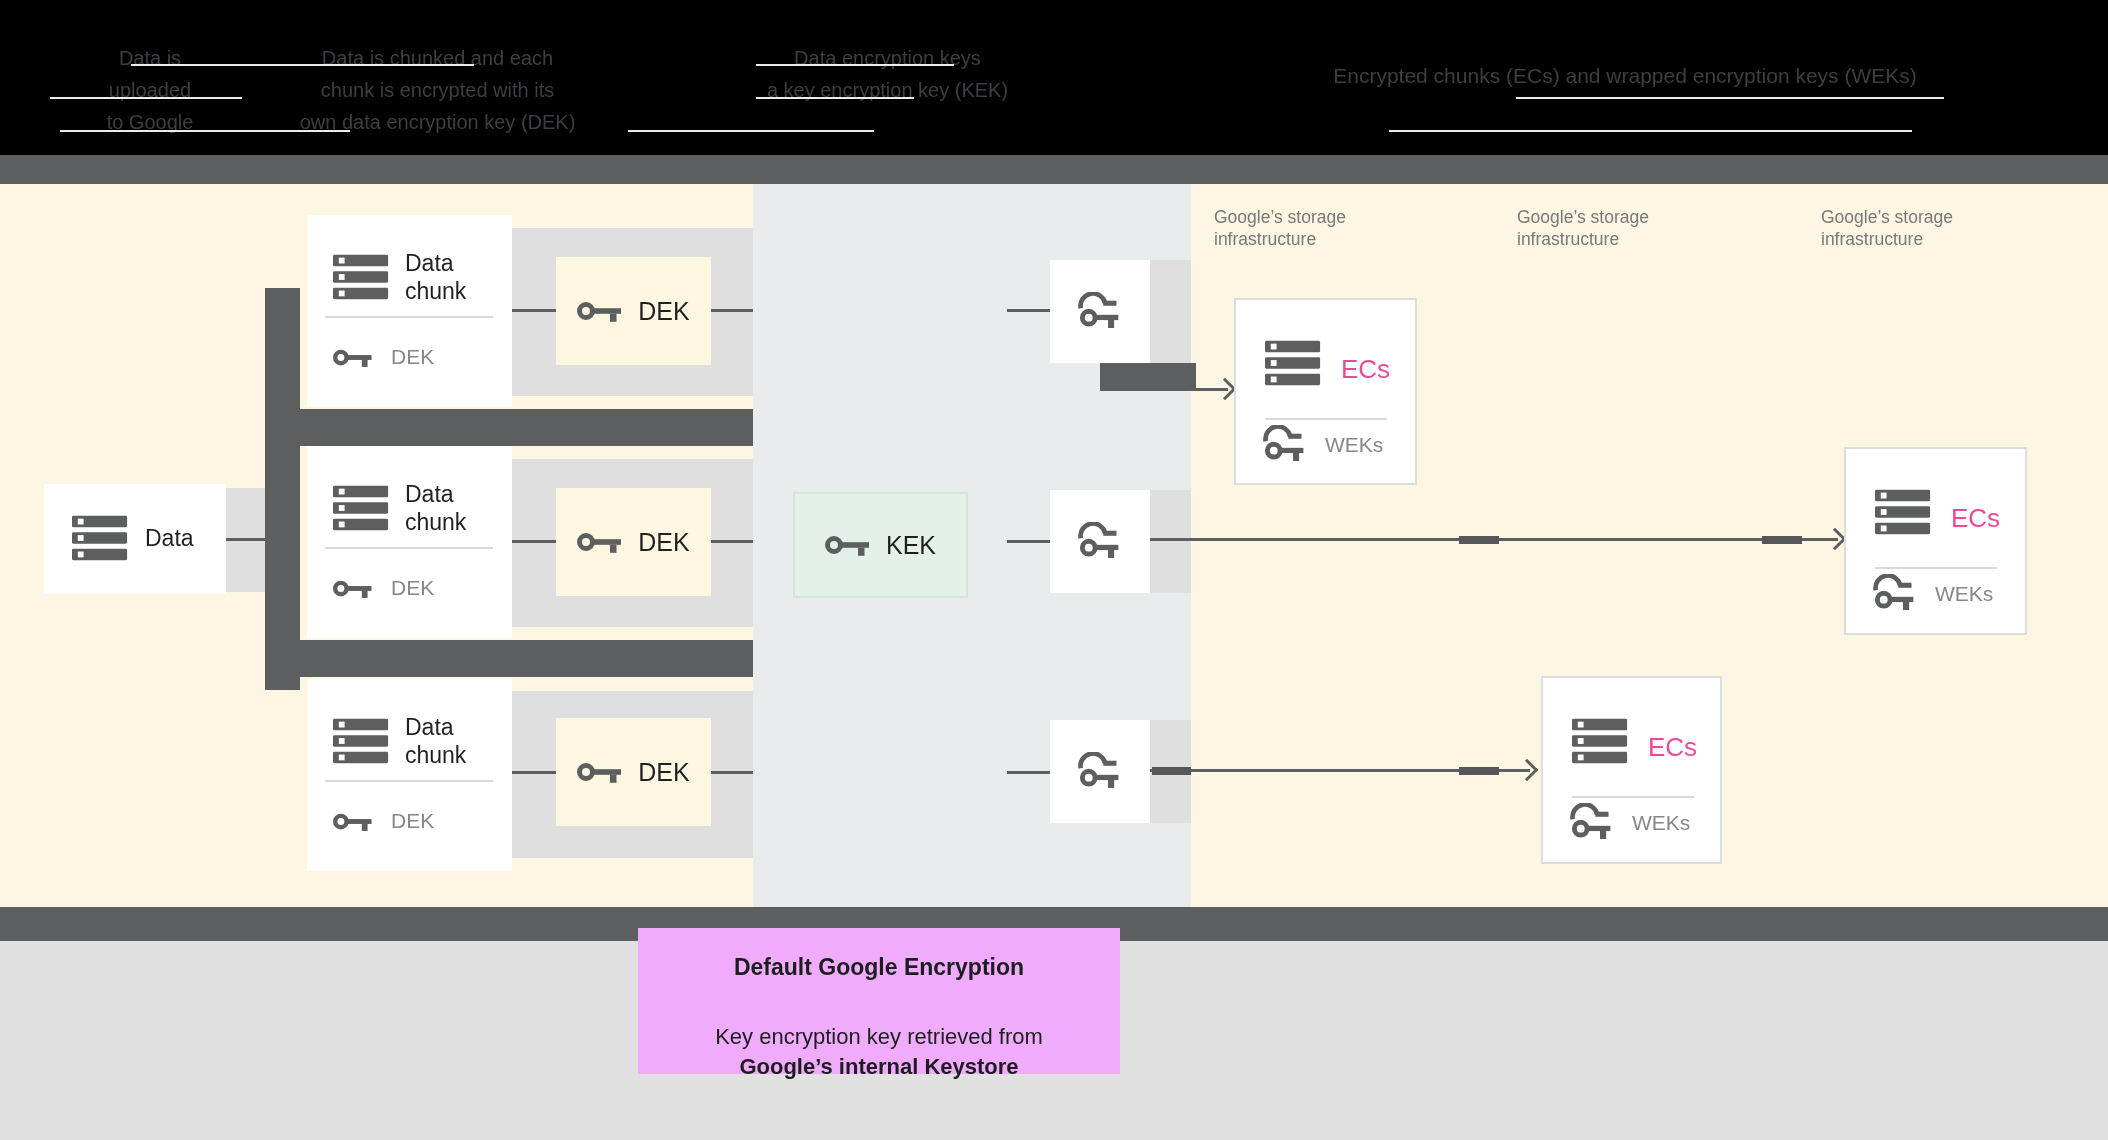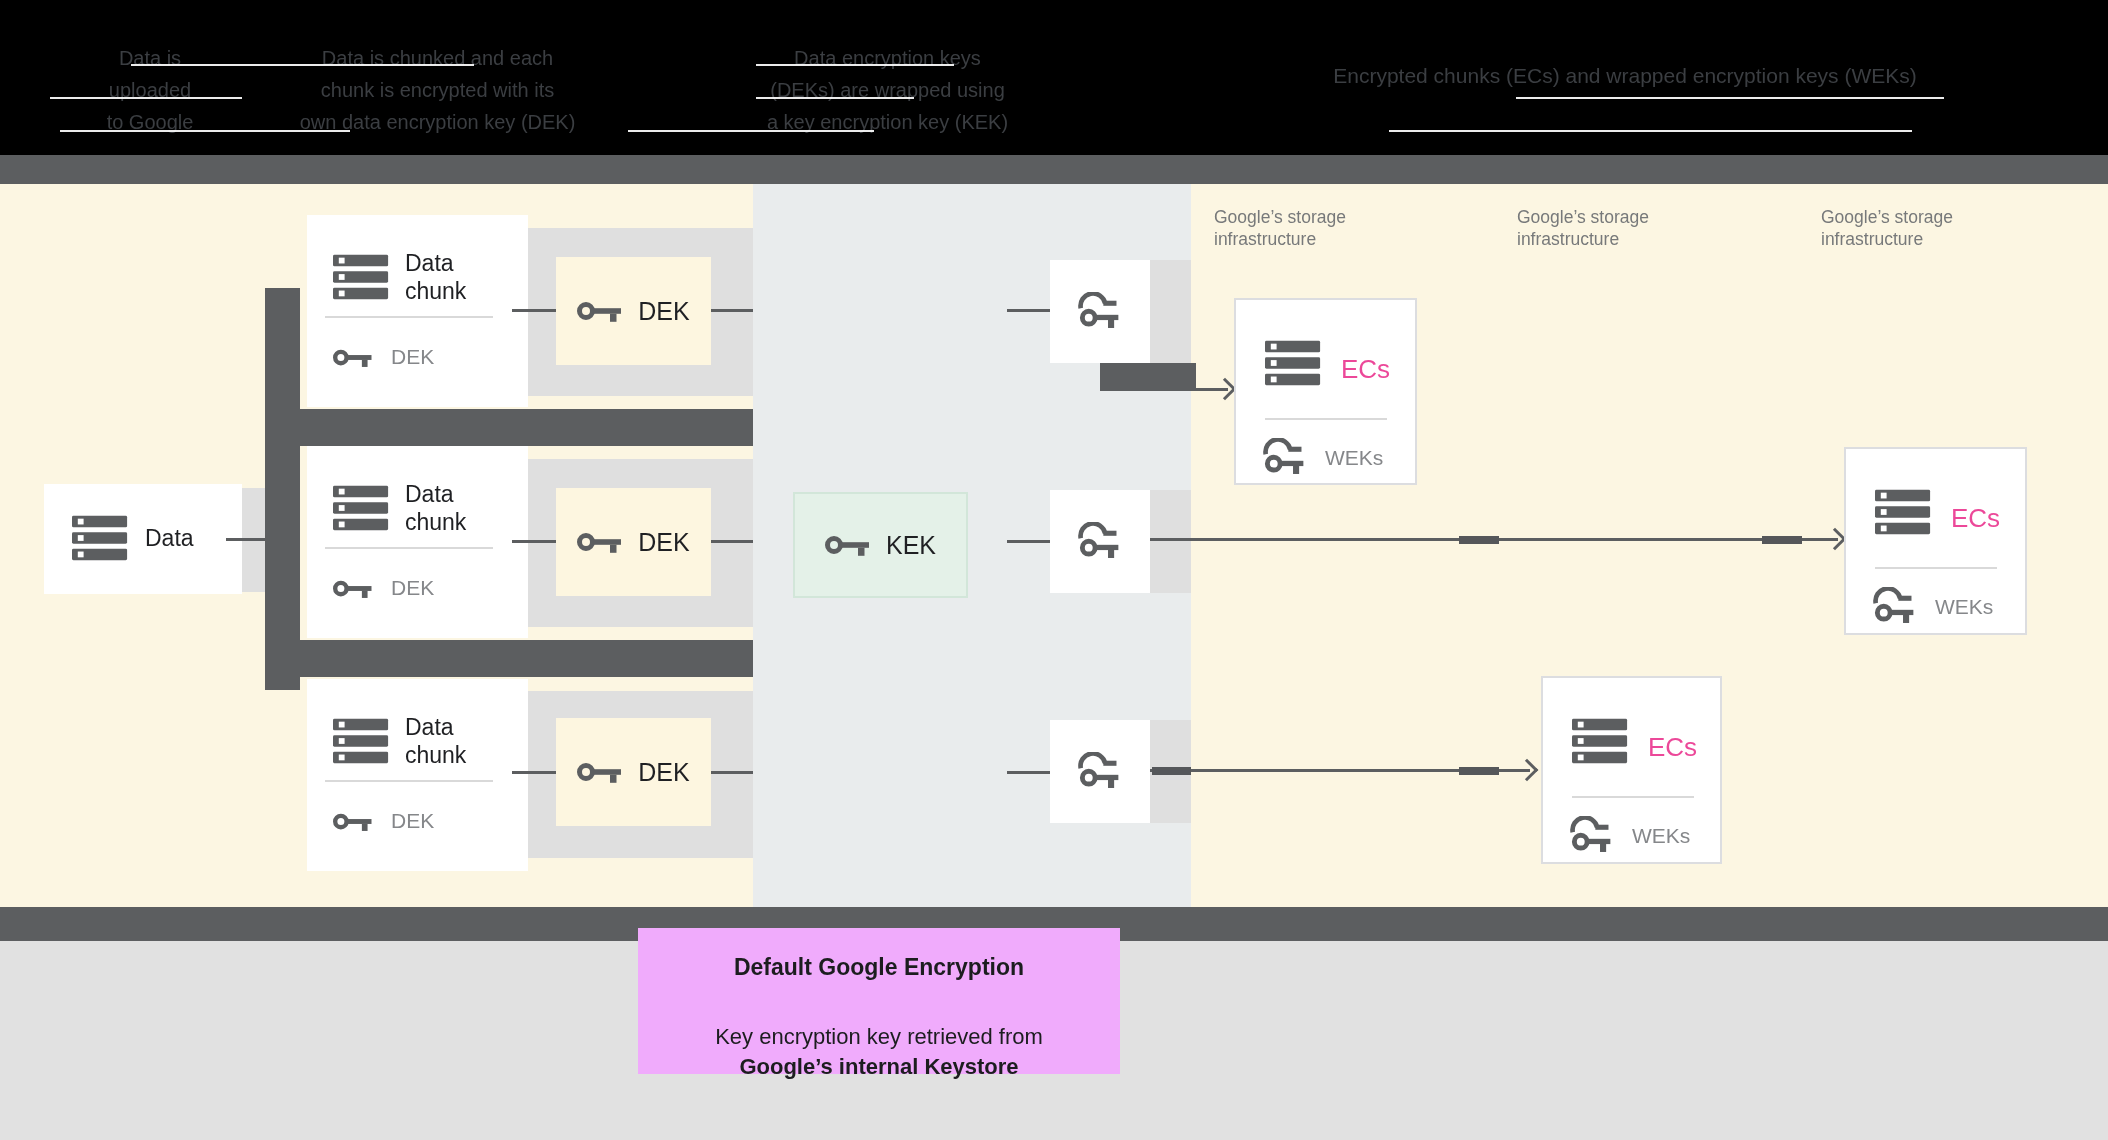--- a/index.html
+++ b/index.html
@@ -20,21 +20,21 @@
 
   .storage-label{position:absolute;width:240px;color:#77797a;font-size:17.5px;line-height:22px;}
 
   .backing{position:absolute;background:#dfdfdf;}
   .darkbar{position:absolute;background:#5c5e60;}
   .hline{position:absolute;height:3px;background:#5c5e60;}
   .seam{position:absolute;height:8px;background:#55575a;}
   .chev{position:absolute;width:13px;height:13px;border-top:3px solid #5c5e60;border-right:3px solid #5c5e60;transform:rotate(45deg);}
 
   
-  .card{position:absolute;background:#fff;padding-left:16px;}
+  .card{position:absolute;background:#fff;}
   .chunk-card{width:205px;height:192px;}
   .chunk-row{position:absolute;left:26px;top:34px;display:flex;align-items:center;}
   .chunk-title{margin-left:14px;font-size:23px;line-height:28px;color:#1f2023;}
   .divider{position:absolute;left:18px;width:168px;height:2px;background:#d9d9d9;}
   .keyrow{position:absolute;display:flex;align-items:center;}
   .gray-label{color:#85878a;font-size:21px;margin-left:16px;}
 
   .data-box{left:44px;top:484px;width:182px;height:110px;}
   .data-inner{position:absolute;left:28px;top:31px;display:flex;align-items:center;}
   .data-title{margin-left:15px;font-size:23px;color:#1f2023;}
@@ -46,21 +46,21 @@
            border:2px solid #d2e6d9;box-sizing:border-box;display:flex;align-items:center;justify-content:center;}
 
   .wrap-box{position:absolute;left:1050px;width:100px;height:103px;background:#fff;
             display:flex;align-items:center;justify-content:center;}
   .wrap-strip{position:absolute;left:1150px;width:41px;height:103px;background:#dfdfdf;}
 
   .ec-card{background:#fff;border:2px solid #dcdde0;box-sizing:border-box;}
   .ec-row{position:absolute;left:29px;top:40px;display:flex;align-items:center;}
   .ec-title{margin-left:18px;font-size:26px;color:#ec4899;margin-top:12px;}
   .ec-divider{position:absolute;left:29px;top:118px;width:122px;height:2px;background:#d9d9d9;}
-  .ec-keyrow{position:absolute;left:26px;top:138px;display:flex;align-items:center;}
+  .ec-keyrow{position:absolute;left:26px;top:125px;display:flex;align-items:center;}
 
   
   .bottombar{position:absolute;left:0;top:907px;width:2108px;height:34px;background:#5c5e60;}
   .footerbg{position:absolute;left:0;top:941px;width:2108px;height:199px;background:#e1e1e1;}
   .leader{position:absolute;left:879px;top:941px;width:3px;height:12px;background:#5c5e60;}
   .caption-box{position:absolute;left:638px;top:928px;width:482px;height:146px;background:#f0abfc;text-align:center;}
   .cap-title{margin-top:26px;font-size:23px;font-weight:bold;color:#1c1d1f;}
   .cap-line{font-size:22px;color:#1c1d1f;line-height:30px;}
   .cap-line.first{margin-top:41px;}
   .cap-line.bold{font-weight:bold;}
@@ -78,21 +78,20 @@
       <div>uploaded</div>
       <div>to Google</div>
     </div>
     <div class="step" style="left:275px;top:42px;width:325px;">
       <div>Data is chunked and each</div>
       <div>chunk is encrypted with its</div>
       <div>own data encryption key (DEK)</div>
     </div>
     <div class="step" style="left:735px;top:42px;width:305px;">
       <div>Data encryption keys</div>
-      <div>(DEKs) are wrapped using</div>
       <div>a key encryption key (KEK)</div>
     </div>
     <div class="step step4" style="left:1280px;top:60px;width:690px;">
       <div>Encrypted chunks (ECs) and wrapped encryption keys (WEKs)</div>
     </div>
 
     <div class="wline" style="left:131px;top:64px;width:343px;"></div>
     <div class="wline" style="left:756px;top:64px;width:198px;"></div>
     <div class="wline" style="left:50px;top:97px;width:192px;"></div>
     <div class="wline" style="left:756px;top:97px;width:158px;"></div>

